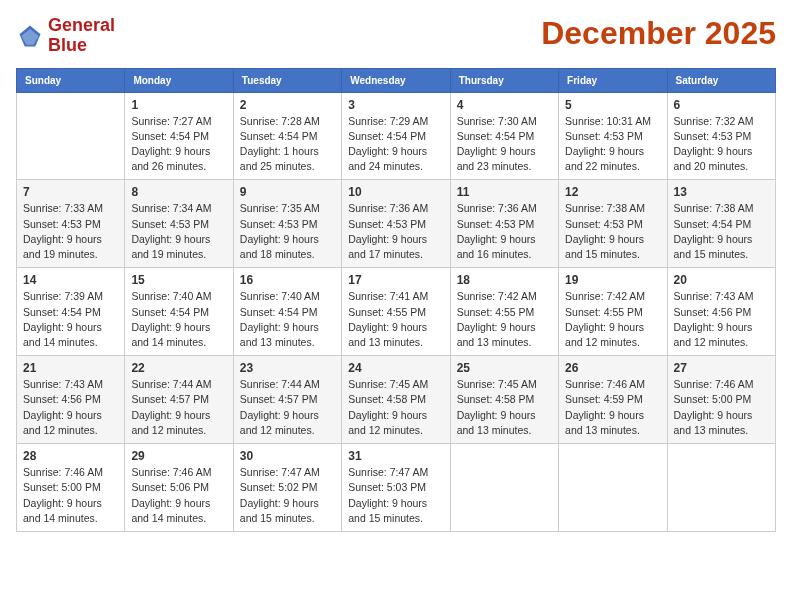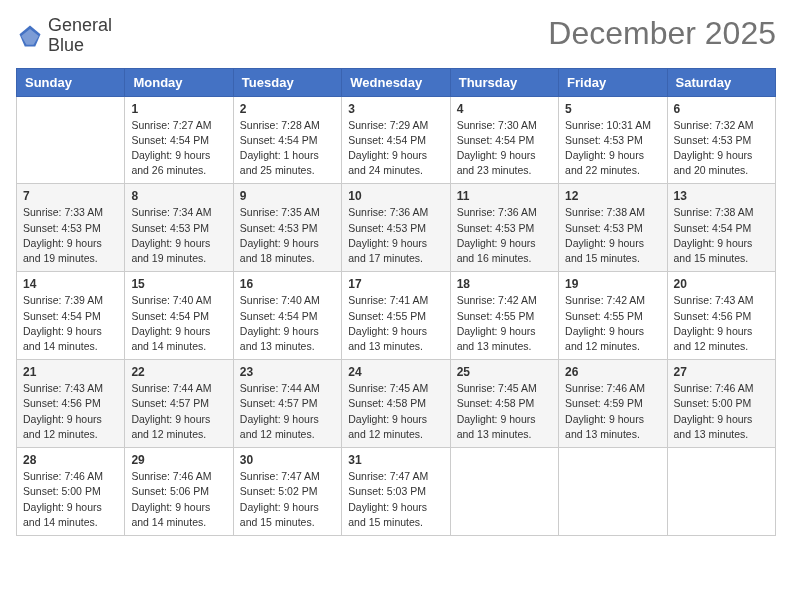--- a/index.html
+++ b/index.html
@@ -16,51 +16,51 @@
       align-items: flex-start;
       margin-bottom: 12px;
     }
     .logo {
       display: flex;
       align-items: center;
       gap: 4px;
     }
     .logo-text {
       font-size: 18px;
-      font-weight: normal;
-      color: #404040;
+      font-weight: bold;
+      color: #b91c1c;
       line-height: 1.1;
     }
     .logo-text span { display: block; }
     .logo-icon {
       width: 28px;
       height: 28px;
     }
     .title-block {
       text-align: right;
     }
     .month-title {
       font-size: 32px;
-      font-weight: normal;
-      color: #737373;
+      font-weight: bold;
+      color: #c2410c;
       line-height: 1.1;
     }
     .location {
       font-size: 14px;
       color: #444;
     }
     .calendar {
       width: 100%;
       border-collapse: collapse;
       border: 1px solid #ccc;
     }
     .calendar th {
       background: #4472C4;
       color: #fff;
-      font-size: 13px;
+      font-size: 10px;
       font-weight: bold;
       padding: 6px 8px;
       text-align: left;
       border: 1px solid #3a63b0;
     }
     .calendar td {
       border: 1px solid #ccc;
       vertical-align: top;
       padding: 5px 6px;
       width: 108px;

